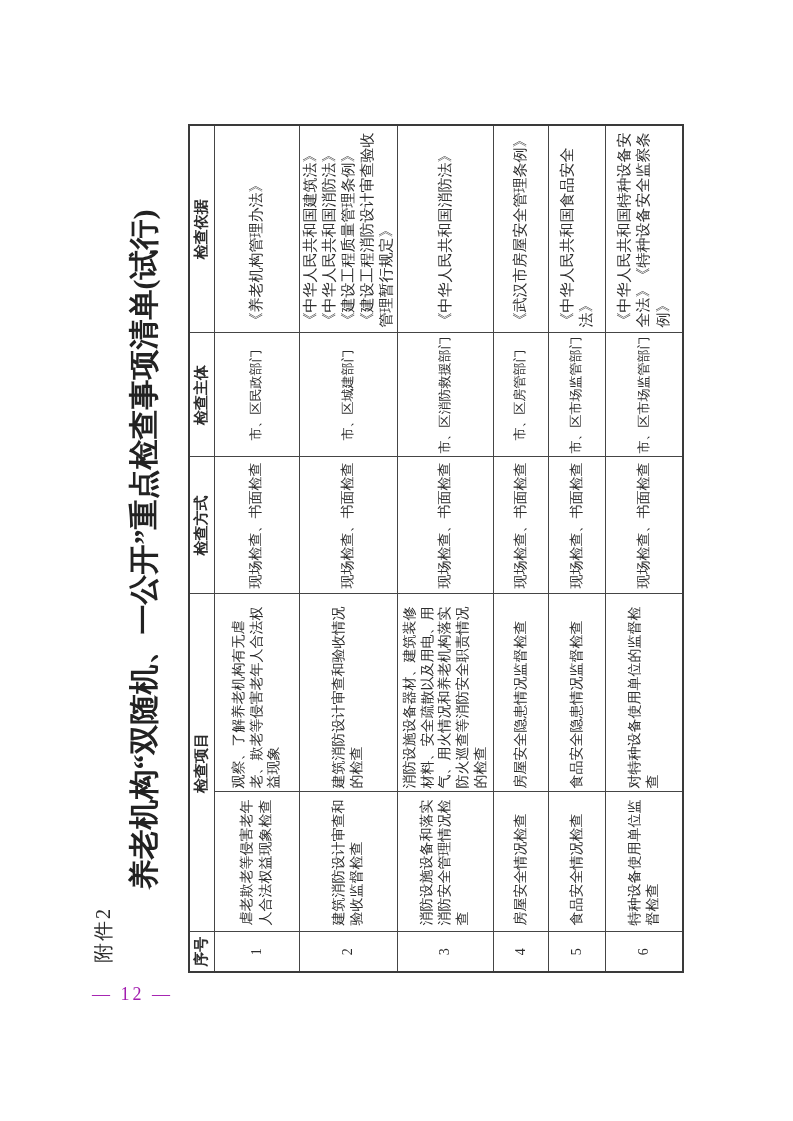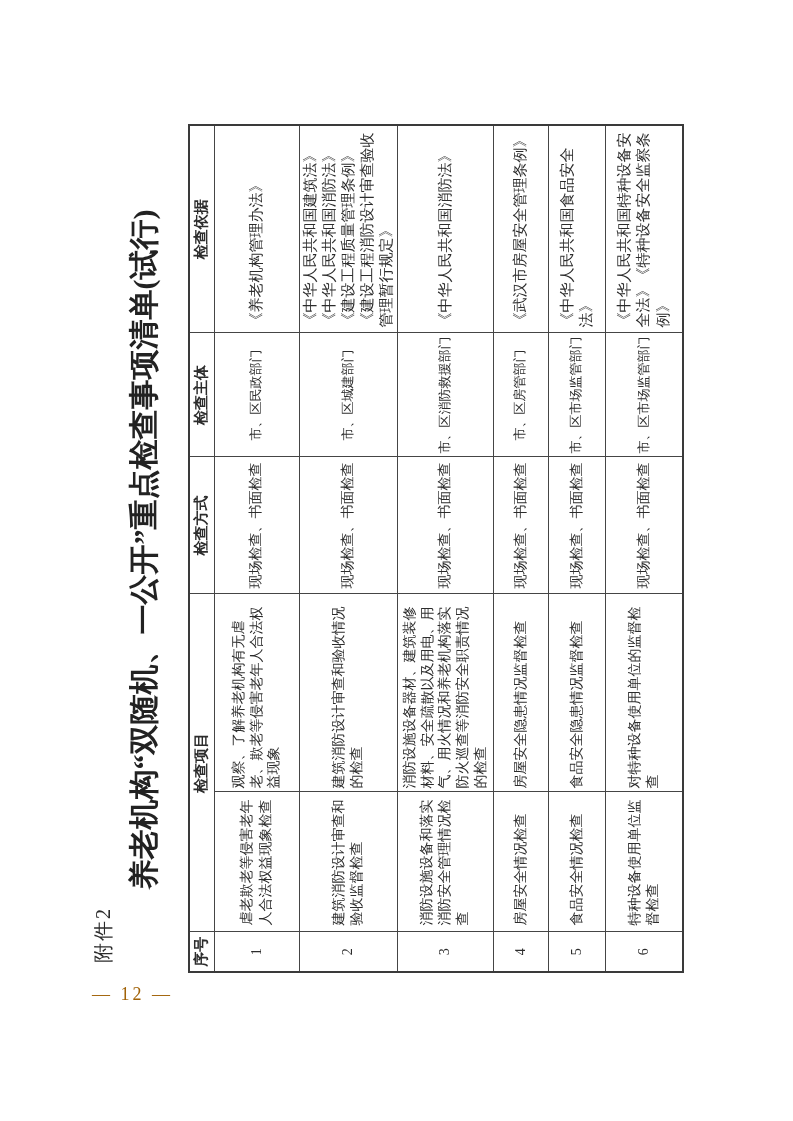--- a/index.html
+++ b/index.html
@@ -51,21 +51,21 @@
     color: #222222;
   }
   td.c-no { font-size: 14px; text-align: center; padding: 1px; }
   td.c-a  { font-size: 14px; text-align: left; padding: 3px 6px; line-height: 1.3; }
   td.c-b  { font-size: 14px; text-align: left; padding: 2px 3px; line-height: 1.27; }
   td.c-m  { font-size: 14px; text-align: center; padding: 1px 2px; line-height: 1.3; }
   td.c-s  { font-size: 13px; text-align: center; padding: 1px 2px; line-height: 1.3; }
   td.c-j  { font-size: 15px; text-align: left; padding: 1px 5px; line-height: 1.27; }
   .page-number {
     position: absolute; left: 92px; top: 984px;
-    font-size: 18px; color: #a16207; letter-spacing: 3px; font-family: Liberation Serif, serif;
+    font-size: 18px; color: #a21caf; letter-spacing: 3px; font-family: Liberation Serif, serif;
   }
 </style>
 </head>
 <body>
 
 <div class="page">
   <div class="landscape">
 
     <div class="attachment">附件2</div>
 

